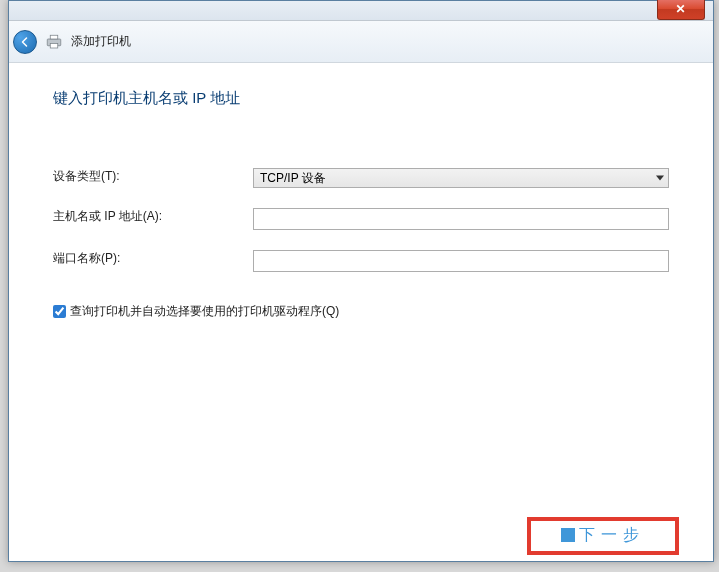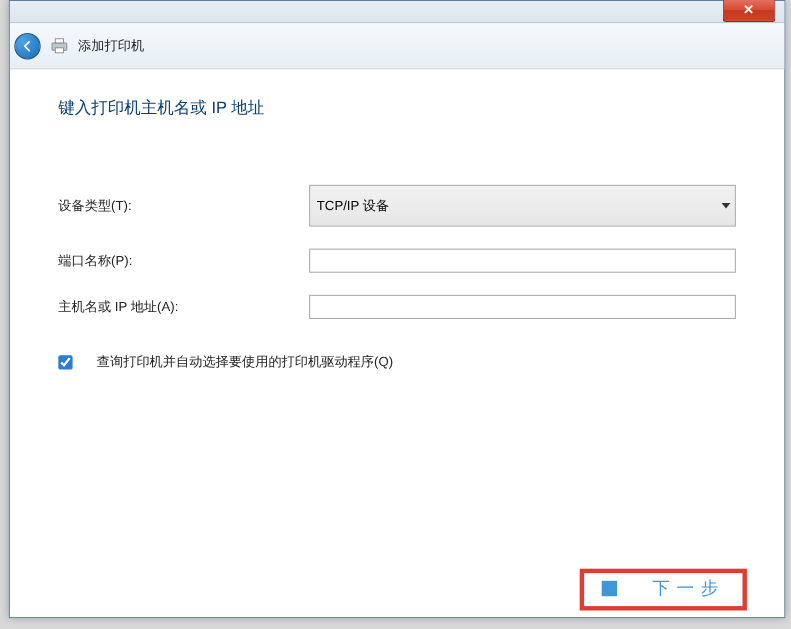--- a/index.html
+++ b/index.html
@@ -83,36 +83,34 @@
       padding: 26px 44px 0 44px;
     }
     .page-heading {
       color: #0a3e73;
       font-size: 15px;
       font-weight: 400;
       margin-bottom: 60px;
     }
     .form-row {
       display: flex;
-      align-items: center;
       margin-bottom: 20px;
-      gap: 28px;
     }
     .form-label {
       width: 200px;
       font-size: 12px;
       color: #222;
     }
     .form-control {
       flex: 1;
     }
     .select-wrap {
       position: relative;
       border: 1px solid #adadad;
-      height: 38px;
+      height: 20px;
       background: linear-gradient(to bottom, #f2f2f2, #e6e6e6);
       display: flex;
       align-items: center;
       padding: 0 22px 0 6px;
       font-size: 12px;
       cursor: pointer;
     }
     .select-wrap .chev {
       position: absolute;
       right: 4px;
@@ -128,21 +126,21 @@
       height: 22px;
       border: 1px solid #adadad;
       background: #fff;
       font-size: 12px;
       padding: 0 4px;
       outline: none;
     }
     .checkbox-row {
       display: flex;
       align-items: center;
-      gap: 22px;
+      gap: 4px;
       margin-top: 31px;
       font-size: 12px;
       color: #222;
     }
     .checkbox-row input[type=checkbox]{
       width:13px;height:13px;
       accent-color:#2b7cd3;
     }
     .footer-highlight {
       position: absolute;
@@ -158,21 +156,21 @@
       position: absolute;
       left: 538px;
       bottom: 14px;
       width: 112px;
       height: 24px;
       color: #3f97d9;
       font-size: 16px;
       letter-spacing: 6px;
       display:flex;
       align-items:center;
-      justify-content:space-between;
+      justify-content:center;
       cursor:pointer;
     }
     .next-btn .bar{
       width:14px;height:14px;
       background:#3f97d9;
       margin-right:4px;
     }
   </style>
 </head>
 <body>
@@ -208,33 +206,33 @@
       <div class="form-label">设备类型(T):</div>
       <div class="form-control">
         <div class="select-wrap">
           <span>TCP/IP 设备</span>
           <span class="chev"></span>
         </div>
       </div>
     </div>
 
     <div class="form-row">
+      <div class="form-label">主机名或 IP 地址(A):</div>
+      <div class="form-control">
+        <input type="text" class="text-input" value="" style="">
+      </div>
+    </div>
+
+    <div class="form-row">
       <div class="form-label">端口名称(P):</div>
       <div class="form-control">
         <input type="text" class="text-input" value="" style="">
       </div>
     </div>
 
-    <div class="form-row">
-      <div class="form-label">主机名或 IP 地址(A):</div>
-      <div class="form-control">
-        <input type="text" class="text-input" value="" style="">
-      </div>
-    </div>
-
     <label class="checkbox-row">
       <input type="checkbox" checked="" style="">
       <span>查询打印机并自动选择要使用的打印机驱动程序(Q)</span>
     </label>
 
   </div>
 
   <div class="next-btn">
     <span class="bar"></span>
     <span>下一步</span>

